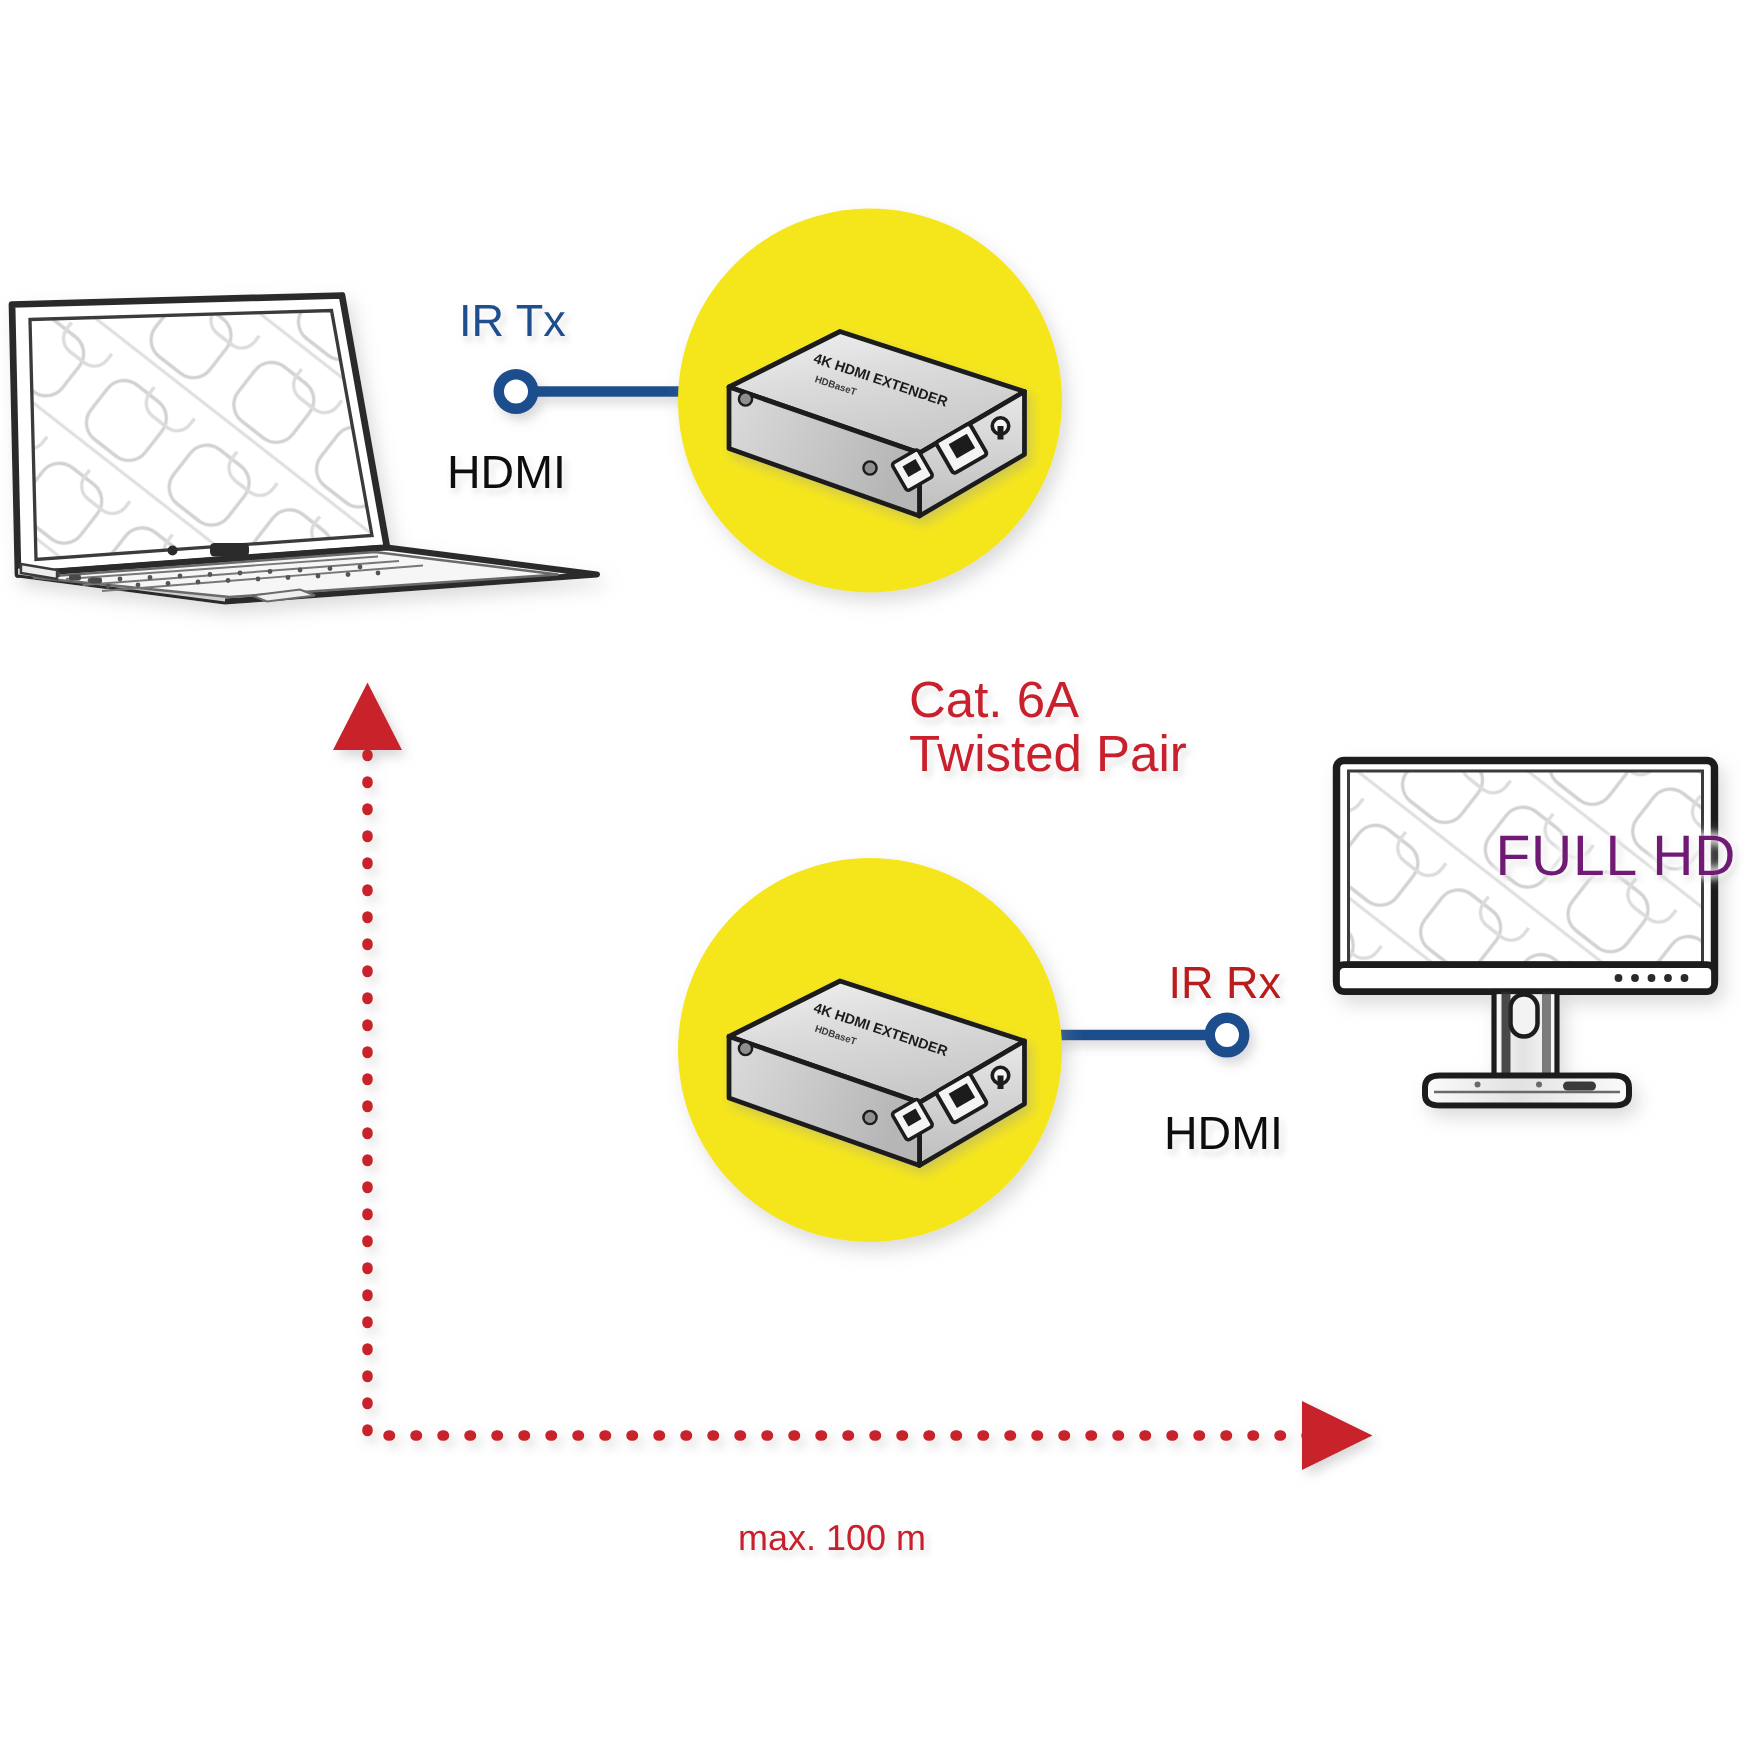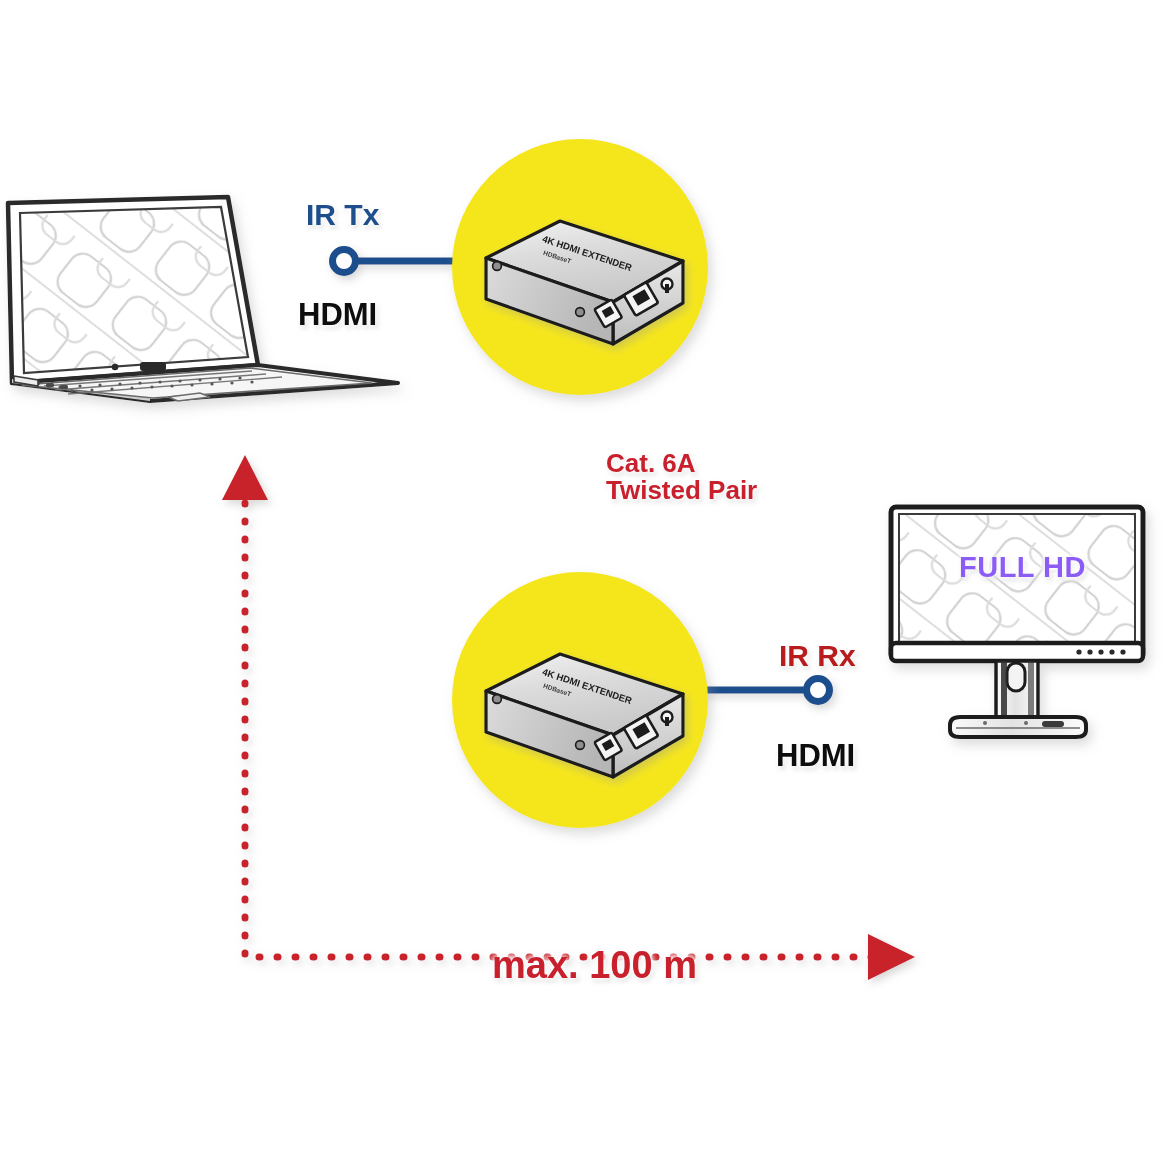--- a/index.html
+++ b/index.html
@@ -20,37 +20,37 @@
     background: #ffffff;
   }
   #stage > svg {
     position: absolute;
     top: 0;
     left: 0;
   }
   .lbl {
     position: absolute;
     font-family: "Liberation Sans", sans-serif;
-    font-weight: bold;
+    font-weight: normal;
     white-space: nowrap;
     line-height: 1.05;
   }
   .lbl-shadow {
     text-shadow:
        0 0 6px #ffffff, 0 0 6px #ffffff, 0 0 10px #ffffff,
        2px 3px 5px rgba(120,120,120,0.35);
   }
   #label-ir-tx   { left: 306px; top: 199px;  font-size: 30px; color: #1f4e8c; }
   #label-ir-rx   { left: 779px; top: 640px;  font-size: 30px; color: #b91c1c; }
   #label-hdmi-1  { left: 298px; top: 299px;  font-size: 31px; color: #0d0d0d; }
   #label-hdmi-2  { left: 776px; top: 740px;  font-size: 31px; color: #0d0d0d; }
-  #label-cat6a   { left: 606px; top: 450px;  font-size: 26px; color: #c8202c; }
+  #label-cat6a   { left: 606px; top: 450px;  font-size: 34px; color: #c8202c; }
   #label-cat6a .l2 { display:block; }
-  #label-maxlen  { left: 492px; top: 946px;  font-size: 38px; color: #c8202c; }
-  #label-fullhd  { left: 959px; top: 552px;  font-size: 29px; color: #8b5cf6; letter-spacing: 0.5px;}
+  #label-maxlen  { left: 492px; top: 1013px;  font-size: 24px; color: #c8202c; }
+  #label-fullhd  { left: 997px; top: 552px;  font-size: 38px; color: #701a75; letter-spacing: 0.5px;}
 </style>
 </head>
 <body>
 
 <div id="stage">
 
   <svg width="1170" height="1170" viewBox="0 0 1170 1170">
     <defs>
 
       <filter id="softShadow" x="-35%" y="-35%" width="180%" height="180%">

